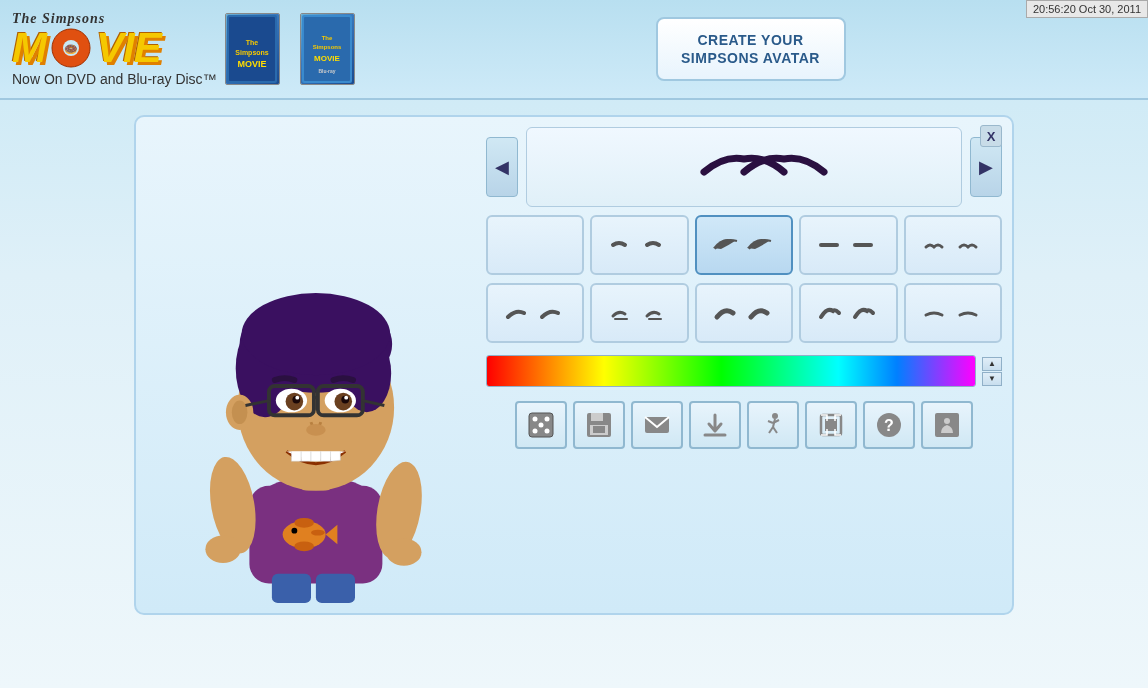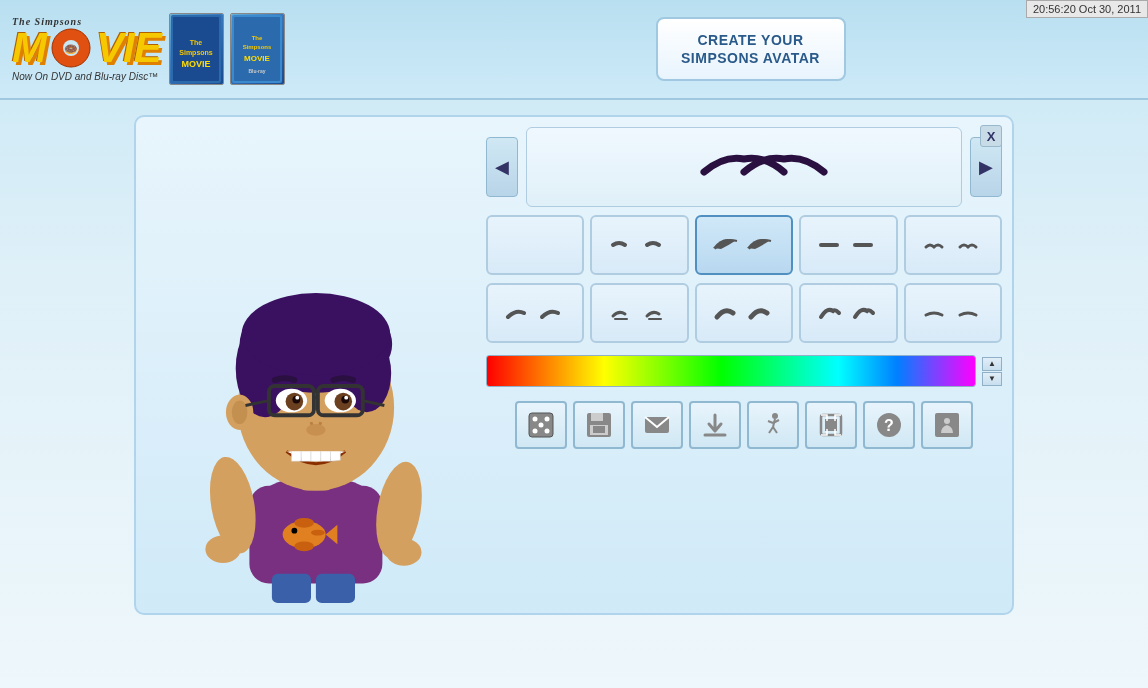--- a/index.html
+++ b/index.html
@@ -30,21 +30,21 @@
       flex-shrink: 0;
     }
 
     .logo-text {
       display: flex;
       flex-direction: column;
       align-items: flex-start;
     }
 
     .simpsons-text {
-      font-size: 10px;
+      font-size: 14px;
       color: #333;
       font-style: italic;
       font-weight: bold;
       font-family: Georgia, serif;
       letter-spacing: 1px;
     }
 
     .movie-logo {
       display: flex;
       align-items: center;
@@ -55,29 +55,28 @@
       font-size: 42px;
       font-weight: 900;
       color: #f5c800;
       text-shadow: 3px 3px 0 #e08000, -1px -1px 0 #b06000;
       font-style: italic;
       line-height: 1;
       letter-spacing: -1px;
     }
 
     .logo-subtitle {
-      font-size: 10px;
+      font-size: 14px;
       color: #333;
       margin-top: 2px;
-      font-style: italic;
     }
 
     .dvd-boxes {
       display: flex;
-      gap: 6px;
+      gap: 20px;
       margin-left: 8px;
       border-radius: 28px;
     }
 
     .dvd-box {
       width: 55px;
       height: 72px;
       border-radius: 2px;
       border: 1px solid #888;
       overflow: hidden;

